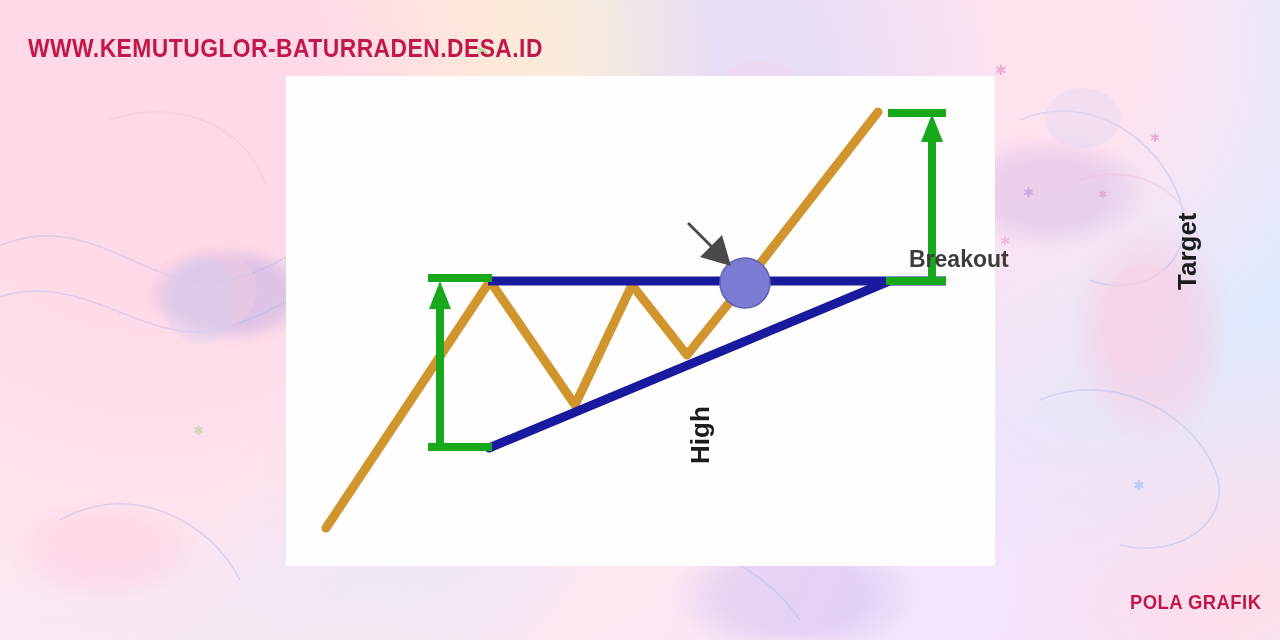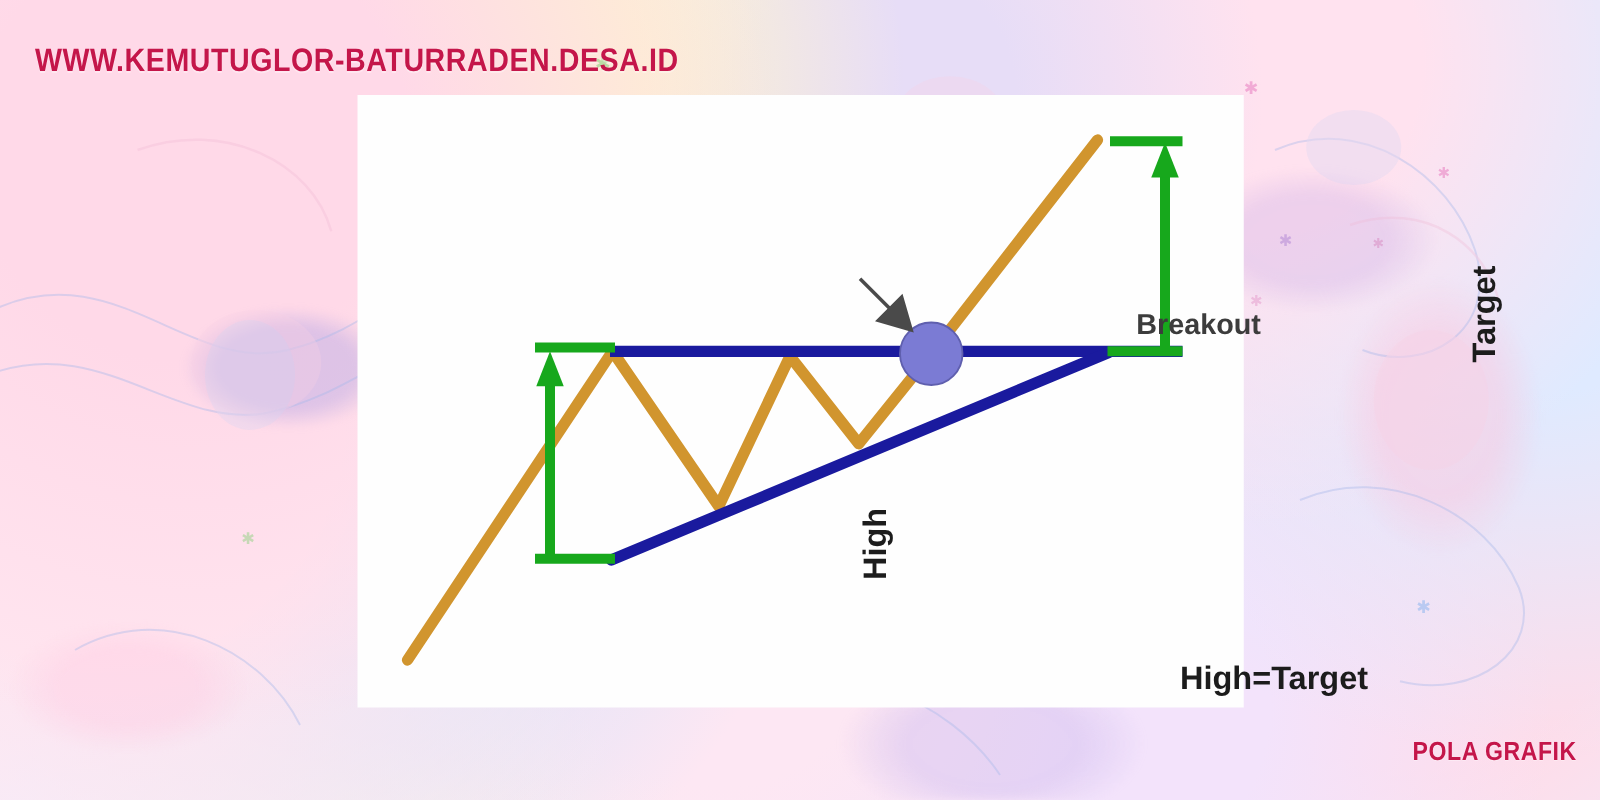--- a/index.html
+++ b/index.html
@@ -193,16 +193,15 @@
         <path d="M689,222 L712,245 L722,235 L731,266 L700,257 L710,247 L687,224 Z"></path>
       </g>
     </svg>
 
     <div class="lbl" id="label-breakout">Breakout</div>
 
     <div class="lbl" id="label-high">High</div>
 
     <div class="lbl" id="label-target">Target</div>
 
-    <div class="lbl" id="label-high-target">High=Target</div>
   </div>
 
 </div>
 
 </body></html>

